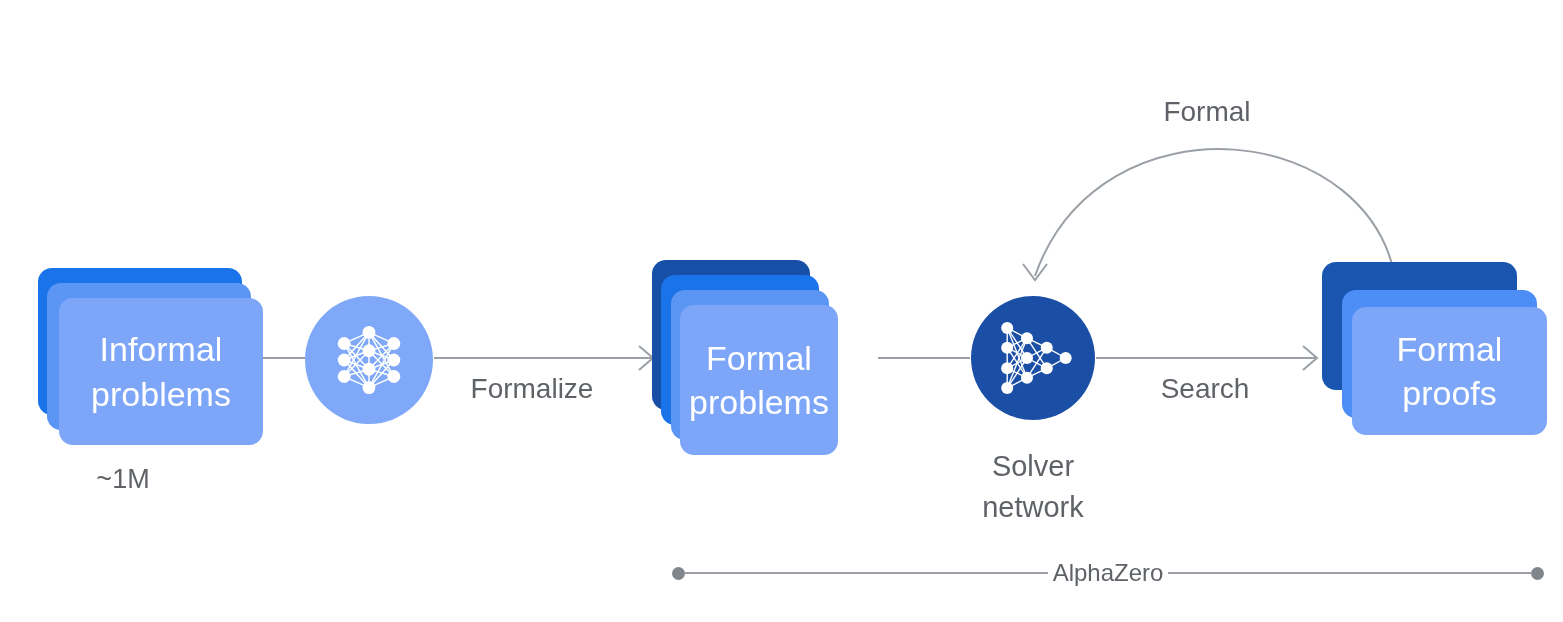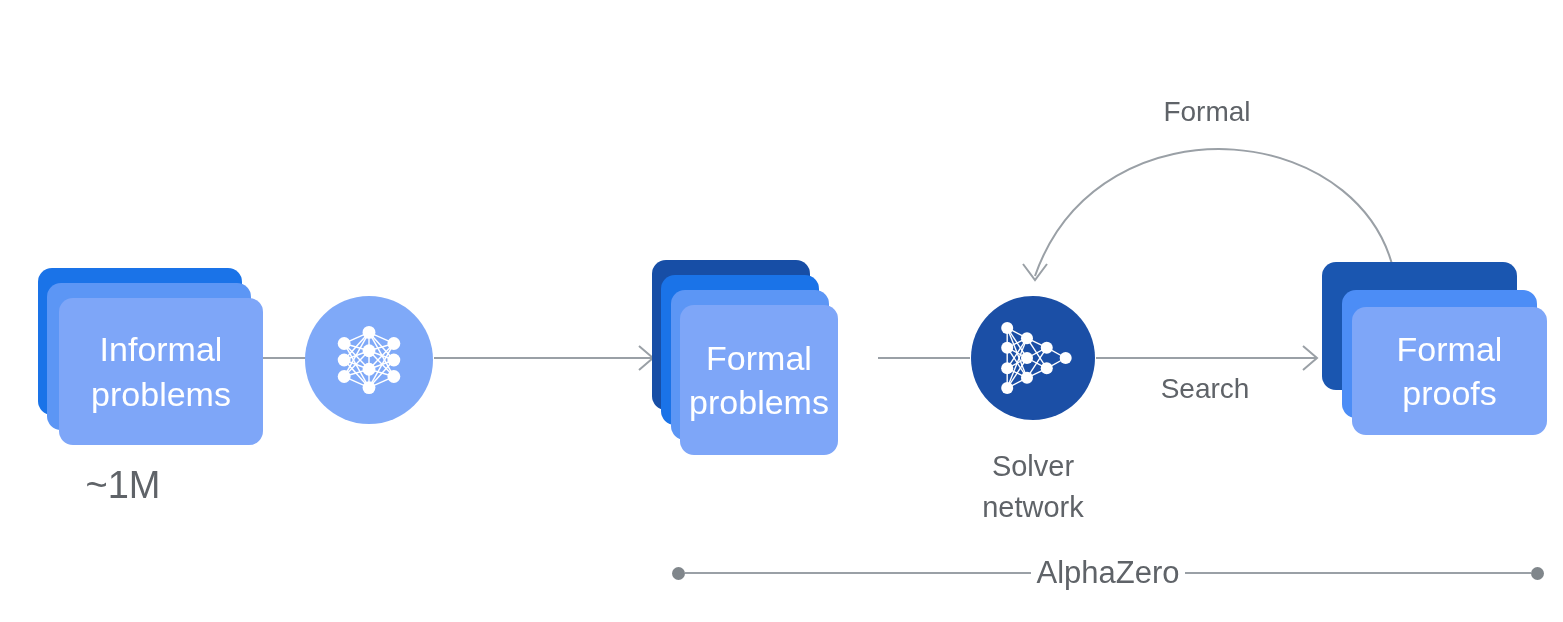--- a/index.html
+++ b/index.html
@@ -58,30 +58,30 @@
   .net-circle.formalizer{left:305px;top:296px;width:128px;height:128px;background:var(--formalizer-circle);}
   .net-circle.solver{left:971px;top:296px;width:124px;height:124px;background:var(--solver-circle);}
   .net-icon{display:block;}
   .net-icon line{stroke:#fff;stroke-width:1.6;}
   .net-icon circle{fill:#fff;}
 
   .gray-label{
     position:absolute;color:var(--text-gray);
     text-align:center;font-size:29px;line-height:1.42;
   }
-  .count-label{position:absolute;color:var(--text-gray);text-align:center;font-size:38px;}
+  .count-label{position:absolute;color:var(--text-gray);text-align:center;font-size:27px;}
   .edge-label{position:absolute;color:var(--text-gray);text-align:center;font-size:28px;}
 
   .bracket{
     position:absolute;left:672px;top:556px;width:872px;height:34px;
     display:flex;align-items:center;
   }
   .bracket .dot{width:13px;height:13px;border-radius:50%;background:var(--dot-gray);flex:0 0 auto;}
   .bracket .rule{flex:1 1 auto;height:2px;background:var(--line-gray);}
-  .bracket .bracket-label{flex:0 0 auto;color:var(--text-gray);font-size:31px;padding:0 5px;white-space:nowrap;}
+  .bracket .bracket-label{flex:0 0 auto;color:var(--text-gray);font-size:24px;padding:0 5px;white-space:nowrap;}
 </style>
 </head>
 <body>
 
 <div class="canvas">
 
   <svg class="overlay" viewBox="0 0 1563 622" aria-hidden="true">
 
     <line class="connector" x1="241" y1="358" x2="307" y2="358"></line>
 
@@ -139,20 +139,21 @@
         <circle cx="50" cy="80" r="7"></circle>
       <circle cx="23" cy="32" r="7"></circle>
         <circle cx="23" cy="50" r="7"></circle>
         <circle cx="23" cy="68" r="7"></circle>
       <circle cx="77" cy="32" r="7"></circle>
         <circle cx="77" cy="50" r="7"></circle>
         <circle cx="77" cy="68" r="7"></circle>
     </svg>
   </div>
 
+  <div class="edge-label" style="left:452px;top:373px;width:160px;">Formalize</div>
 
   <div class="stack stack-fproblems" style="left:652px;top:260px;width:225px;height:195px;">
     <div class="card c1"></div>
     <div class="card c2"></div>
     <div class="card c3"></div>
     <div class="card c4">
       <div class="card-label">Formal problems</div>
     </div>
   </div>
 

